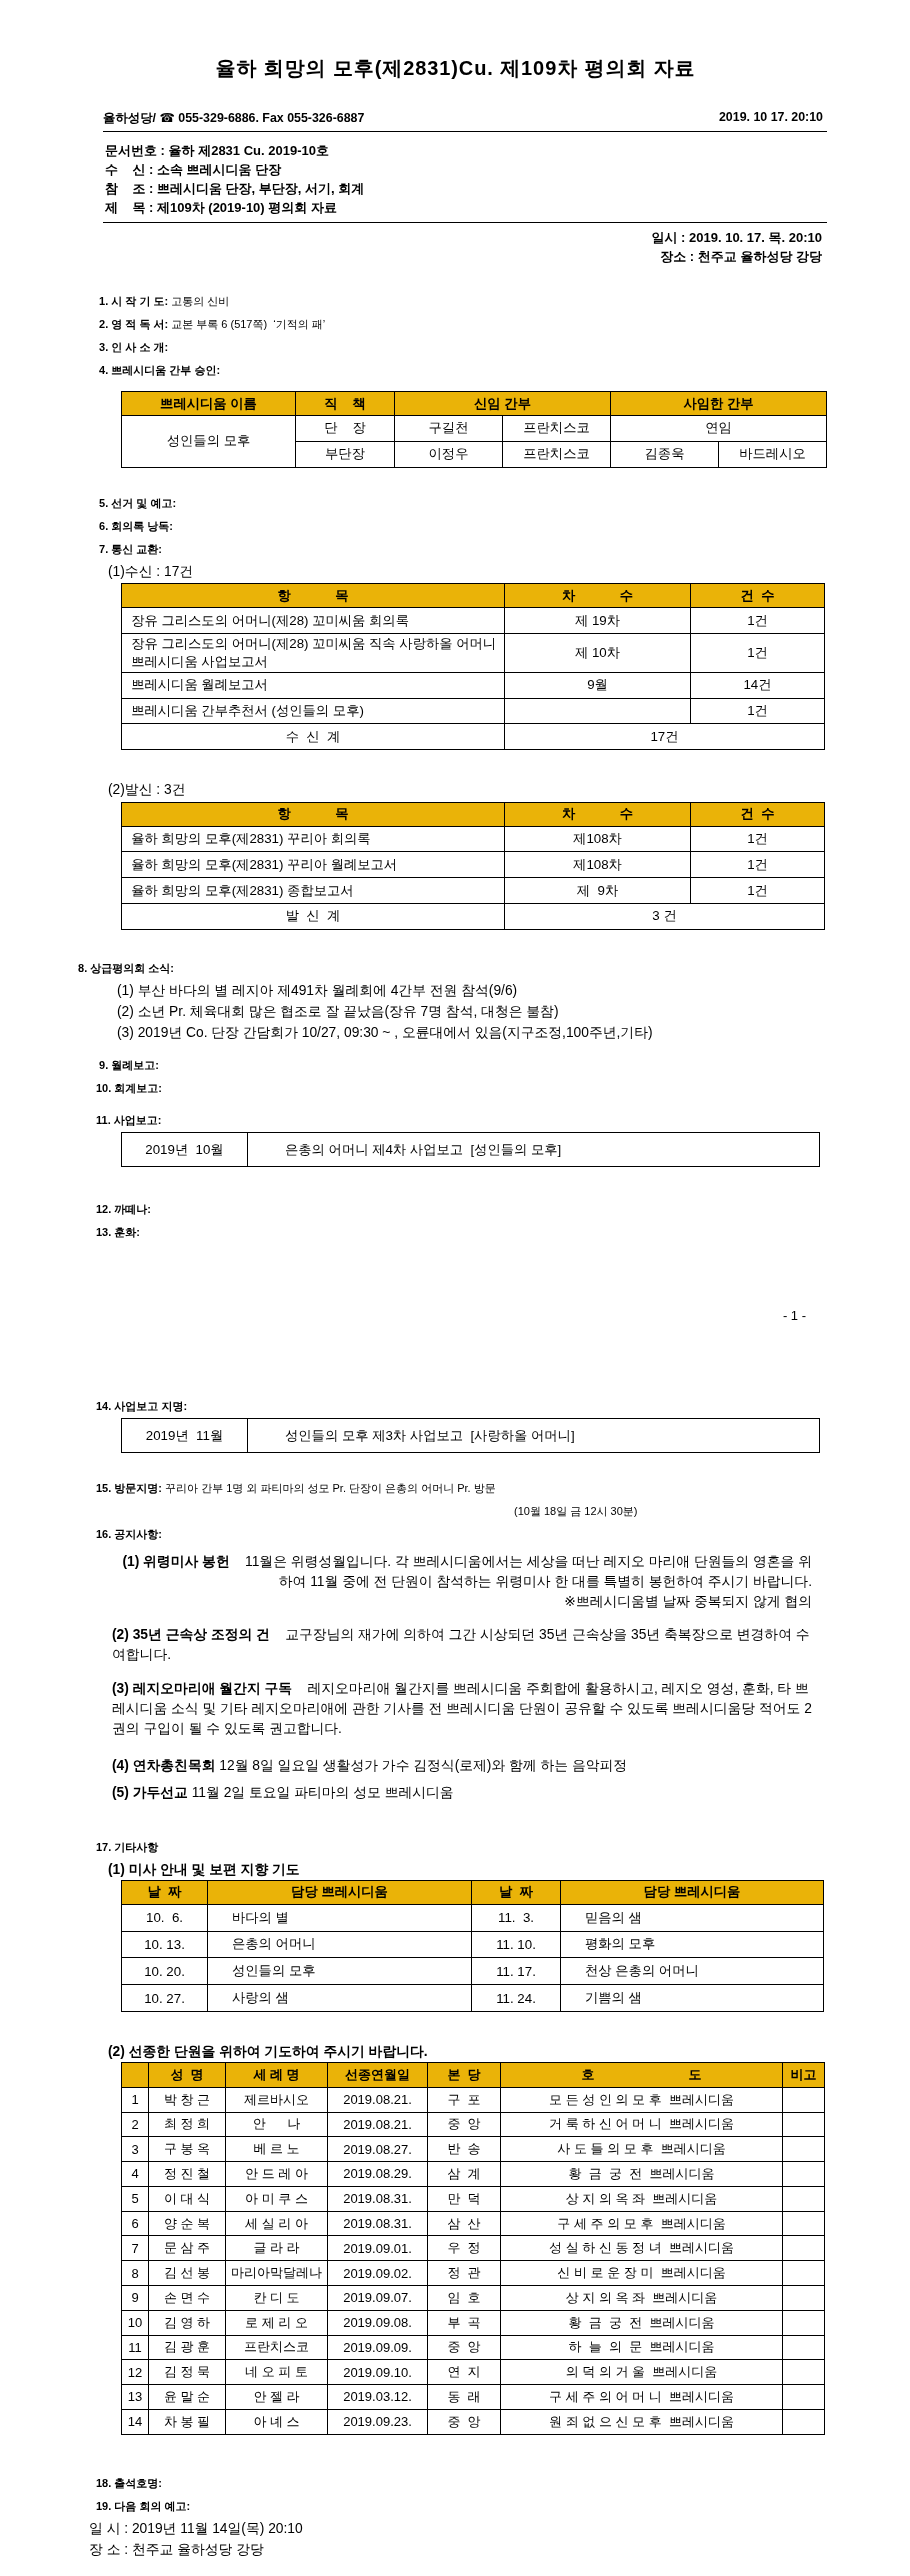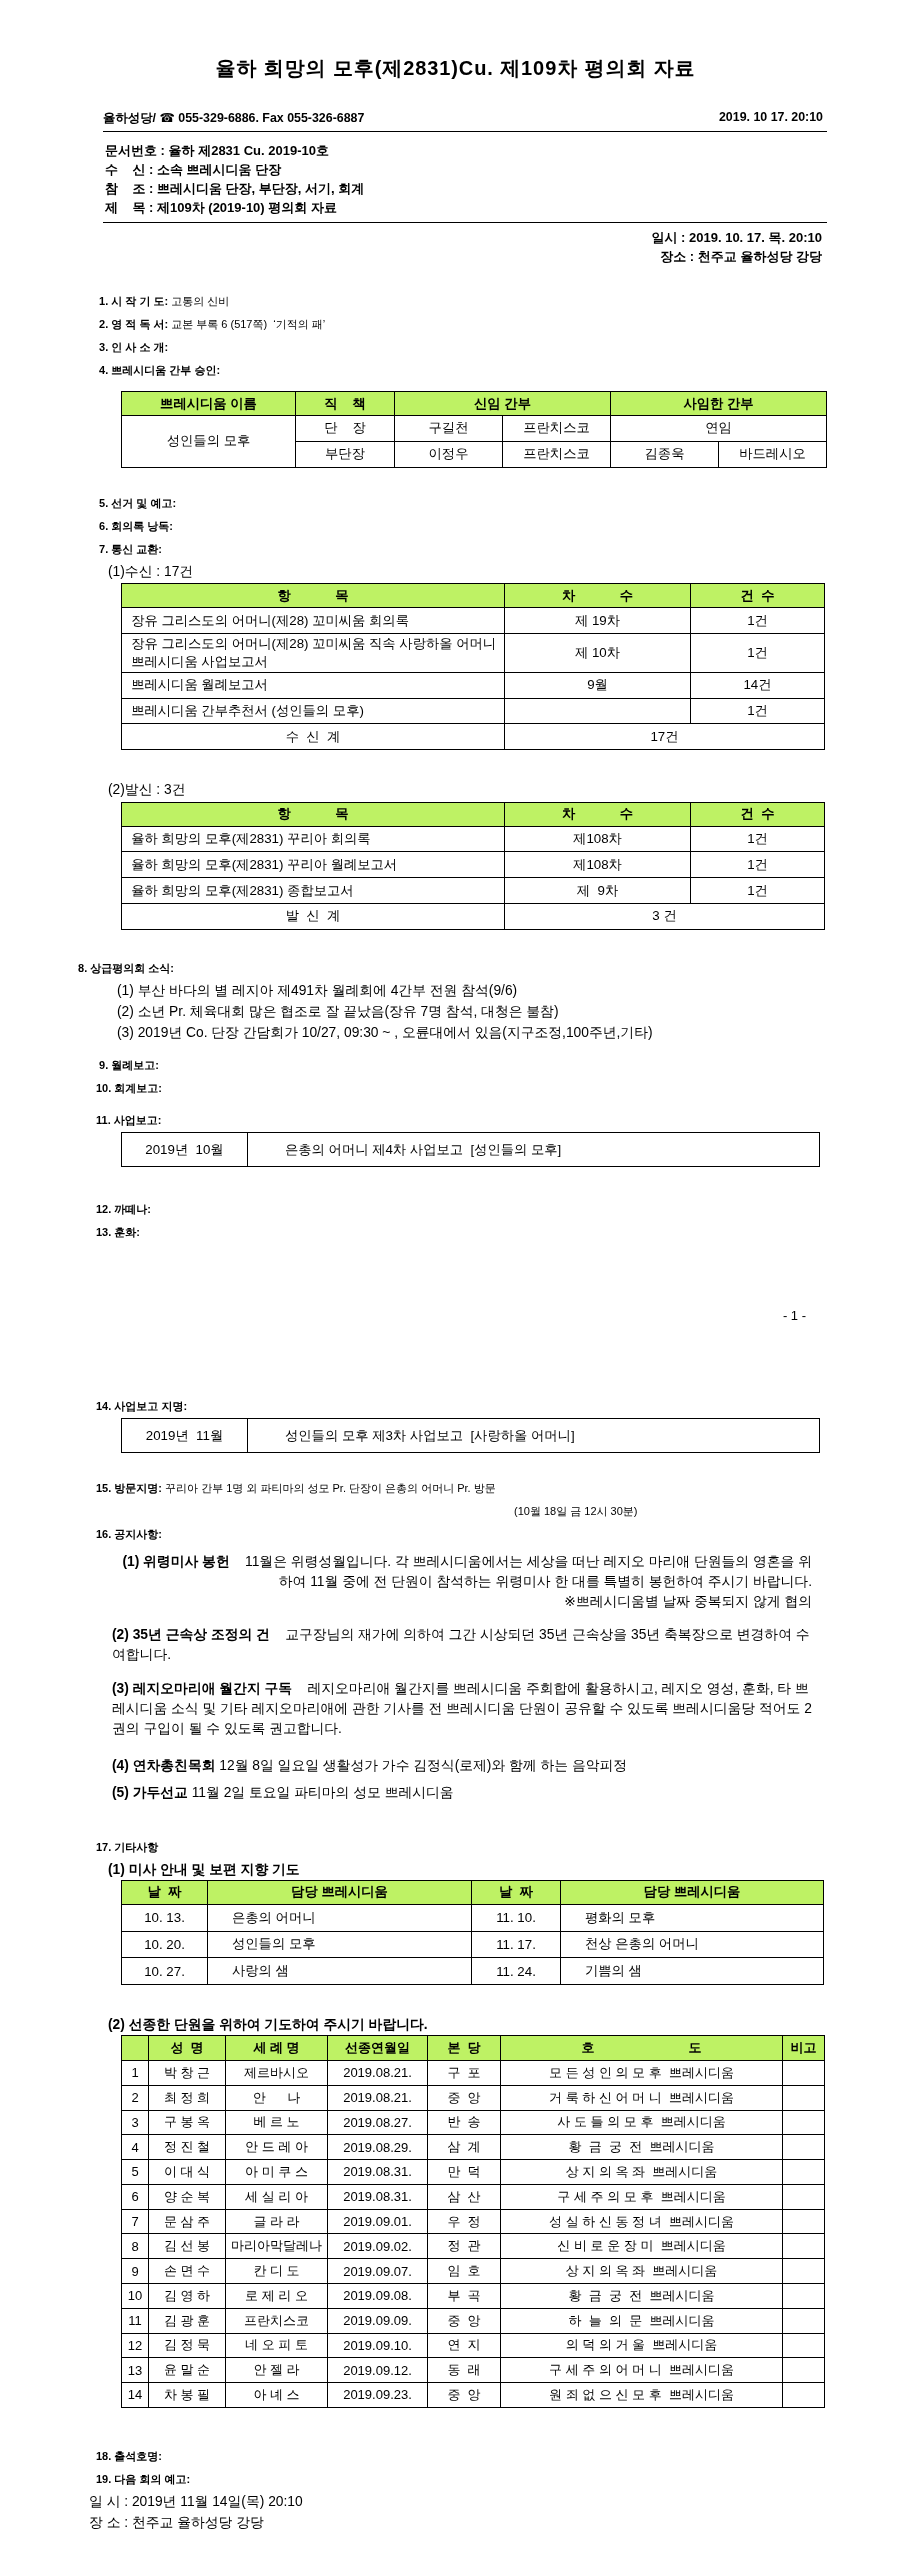--- a/index.html
+++ b/index.html
@@ -13,21 +13,21 @@
   .meeting{margin:6.4px 34px 0 0;text-align:right;font-weight:bold;font-size:13px;line-height:18.4px;}
   .sec{margin-left:41px;line-height:23px;font-size:11px;}
   .b{font-weight:bold;}
   .sub{margin-left:53px;line-height:21px;}
   .item{margin-left:62px;line-height:21px;}
   .detail{margin-left:34px;line-height:21px;}
   .para{margin-left:57px;margin-right:44px;line-height:20px;}
   .pagenum{text-align:right;padding-right:50px;font-size:13px;}
   table{border-collapse:collapse;table-layout:fixed;margin-left:66px;border:1.8px solid #000;font-size:13.3px;}
   th,td{border:0.9px solid #000;padding:0.9px 5.5px;height:23px;text-align:center;overflow:hidden;}
-  thead th{background:#bef264;border-bottom:1.8px solid #000;font-weight:bold;height:21px;}
+  thead th{background:#eab308;border-bottom:1.8px solid #000;font-weight:bold;height:21px;}
   td.left{text-align:left;padding-left:9.2px;}
   .t-officers{margin-top:9.2px;}
   .t-recv{margin-top:1.8px;}
   .t-sent{margin-top:1.8px;}
   .t-biz td{height:31px;}
   .t-mass td{height:24px;}
   .t-dead th,.t-dead td{height:22px;font-size:13px;padding:0.9px 3.7px;}
   .mt26{margin-top:24px;} .mt32{margin-top:29px;} .mt30{margin-top:27.5px;margin-left:20px;}
   .mt12{margin-top:11px;} .mt10{margin-top:9.2px;} .mt34{margin-top:31px;}
   .mt70{margin-top:64px;} .mt78{margin-top:72px;} .mt14{margin-top:13px;}
@@ -248,20 +248,26 @@
     <thead>
       <tr>
         <th data-bind="mass.headers.0">날  짜</th>
         <th data-bind="mass.headers.1">담당 쁘레시디움</th>
         <th data-bind="mass.headers.2">날  짜</th>
         <th data-bind="mass.headers.3">담당 쁘레시디움</th>
       </tr>
     </thead>
     <tbody>
       <tr>
+          <td data-bind="mass.rows.0.0">10.  6.</td>
+          <td class="left" style="padding-left:24px" data-bind="mass.rows.0.1">바다의 별</td>
+          <td data-bind="mass.rows.0.2">11.  3.</td>
+          <td class="left" style="padding-left:24px" data-bind="mass.rows.0.3">믿음의 샘</td>
+        </tr>
+      <tr>
           <td data-bind="mass.rows.1.0">10. 13.</td>
           <td class="left" style="padding-left:24px" data-bind="mass.rows.1.1">은총의 어머니</td>
           <td data-bind="mass.rows.1.2">11. 10.</td>
           <td class="left" style="padding-left:24px" data-bind="mass.rows.1.3">평화의 모후</td>
         </tr>
       <tr>
           <td data-bind="mass.rows.2.0">10. 20.</td>
           <td class="left" style="padding-left:24px" data-bind="mass.rows.2.1">성인들의 모후</td>
           <td data-bind="mass.rows.2.2">11. 17.</td>
           <td class="left" style="padding-left:24px" data-bind="mass.rows.2.3">천상 은총의 어머니</td>
@@ -404,21 +410,21 @@
           <td data-bind="deceased.rows.11.2">네 오 피 토</td>
           <td data-bind="deceased.rows.11.3">2019.09.10.</td>
           <td data-bind="deceased.rows.11.4">연  지</td>
           <td data-bind="deceased.rows.11.5">의 덕 의 거 울  쁘레시디움</td>
           <td></td>
         </tr>
       <tr>
           <td data-bind="deceased.rows.12.0">13</td>
           <td data-bind="deceased.rows.12.1">윤 말 순</td>
           <td data-bind="deceased.rows.12.2">안 젤 라</td>
-          <td data-bind="deceased.rows.12.3">2019.09.12.</td>
+          <td data-bind="deceased.rows.12.3">2019.03.12.</td>
           <td data-bind="deceased.rows.12.4">동  래</td>
           <td data-bind="deceased.rows.12.5">구 세 주 의 어 머 니  쁘레시디움</td>
           <td></td>
         </tr>
       <tr>
           <td data-bind="deceased.rows.13.0">14</td>
           <td data-bind="deceased.rows.13.1">차 봉 필</td>
           <td data-bind="deceased.rows.13.2">아 녜 스</td>
           <td data-bind="deceased.rows.13.3">2019.09.23.</td>
           <td data-bind="deceased.rows.13.4">중  앙</td>

